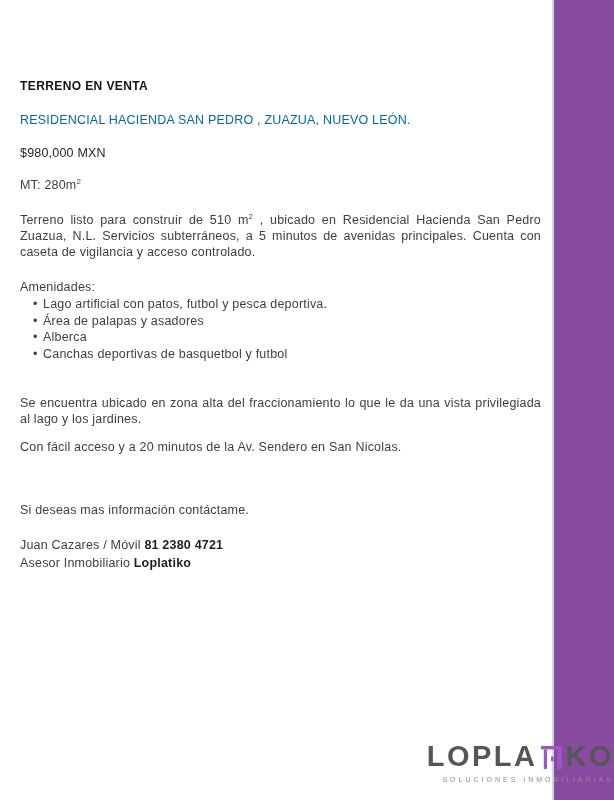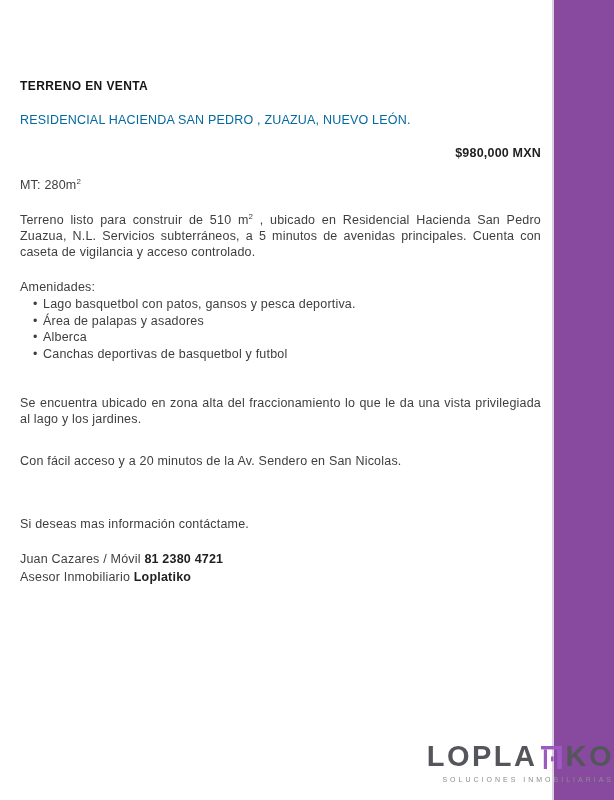--- a/index.html
+++ b/index.html
@@ -27,21 +27,21 @@
     letter-spacing: 0.2px;
   }
   .doc-title {
     font-size: 12px;
     font-weight: 800;
     letter-spacing: 0.4px;
     color: #141414;
     line-height: 17px;
   }
   .location-line { margin-top: 17px; color: #0369a1; }
-  .price-line { margin-top: 17px; font-weight: 700; color: #1f1f1f; text-align: right; }
+  .price-line { margin-top: 17px; font-weight: 400; color: #1f1f1f; }
   .size-line { margin-top: 16px; }
   sup { font-size: 8px; line-height: 0; vertical-align: super; }
   .para { text-align: justify; }
   .para-1 { margin-top: 19px; }
   .amenities-label { margin-top: 19px; }
   ul.amenities {
     list-style: none;
     margin-top: 1px;
   }
   ul.amenities li {
@@ -50,21 +50,21 @@
     line-height: 16.5px;
   }
   ul.amenities li::before {
     content: "\2022";
     position: absolute;
     left: 13px;
     top: 0;
     color: #3e3e3e;
   }
   .para-2 { margin-top: 33px; }
-  .para-3 { margin-top: 26px; }
+  .para-3 { margin-top: 12px; }
   .contact-intro { margin-top: 47px; }
   .contact-block { margin-top: 18px; line-height: 18px; }
   .link-strong {
     font-weight: 700;
     color: #1f1f1f;
     cursor: pointer;
   }
   .footer-logo {
     position: absolute;
     left: 0; top: 742px;
@@ -109,21 +109,21 @@
 
   <div class="price-line">$980,000 MXN</div>
 
   <div class="size-line"><span>MT: 280m</span><sup>2</sup></div>
 
   <div class="para para-1"><span>Terreno listo para construir de 510 m</span><sup>2</sup><span> , ubicado en Residencial Hacienda San Pedro Zuazua, N.L. Servicios subterráneos, a 5 minutos de avenidas principales. Cuenta con caseta de vigilancia y acceso controlado.</span></div>
 
   <div class="amenities-label">Amenidades:</div>
 
   <ul class="amenities">
-    <li>Lago basquetbol con patos, gansos y pesca deportiva.</li>
+    <li>Lago artificial con patos, futbol y pesca deportiva.</li>
     <li>Área de palapas y asadores</li>
     <li>Alberca</li>
     <li>Canchas deportivas de basquetbol y futbol</li>
   </ul>
 
   <div class="para para-2">Se encuentra ubicado en zona alta del fraccionamiento lo que le da una vista privilegiada al lago y los jardines.</div>
 
   <div class="para para-3">Con fácil acceso y a 20 minutos de la Av. Sendero en San Nicolas.</div>
 
   <div class="contact-intro">Si deseas mas información contáctame.</div>

